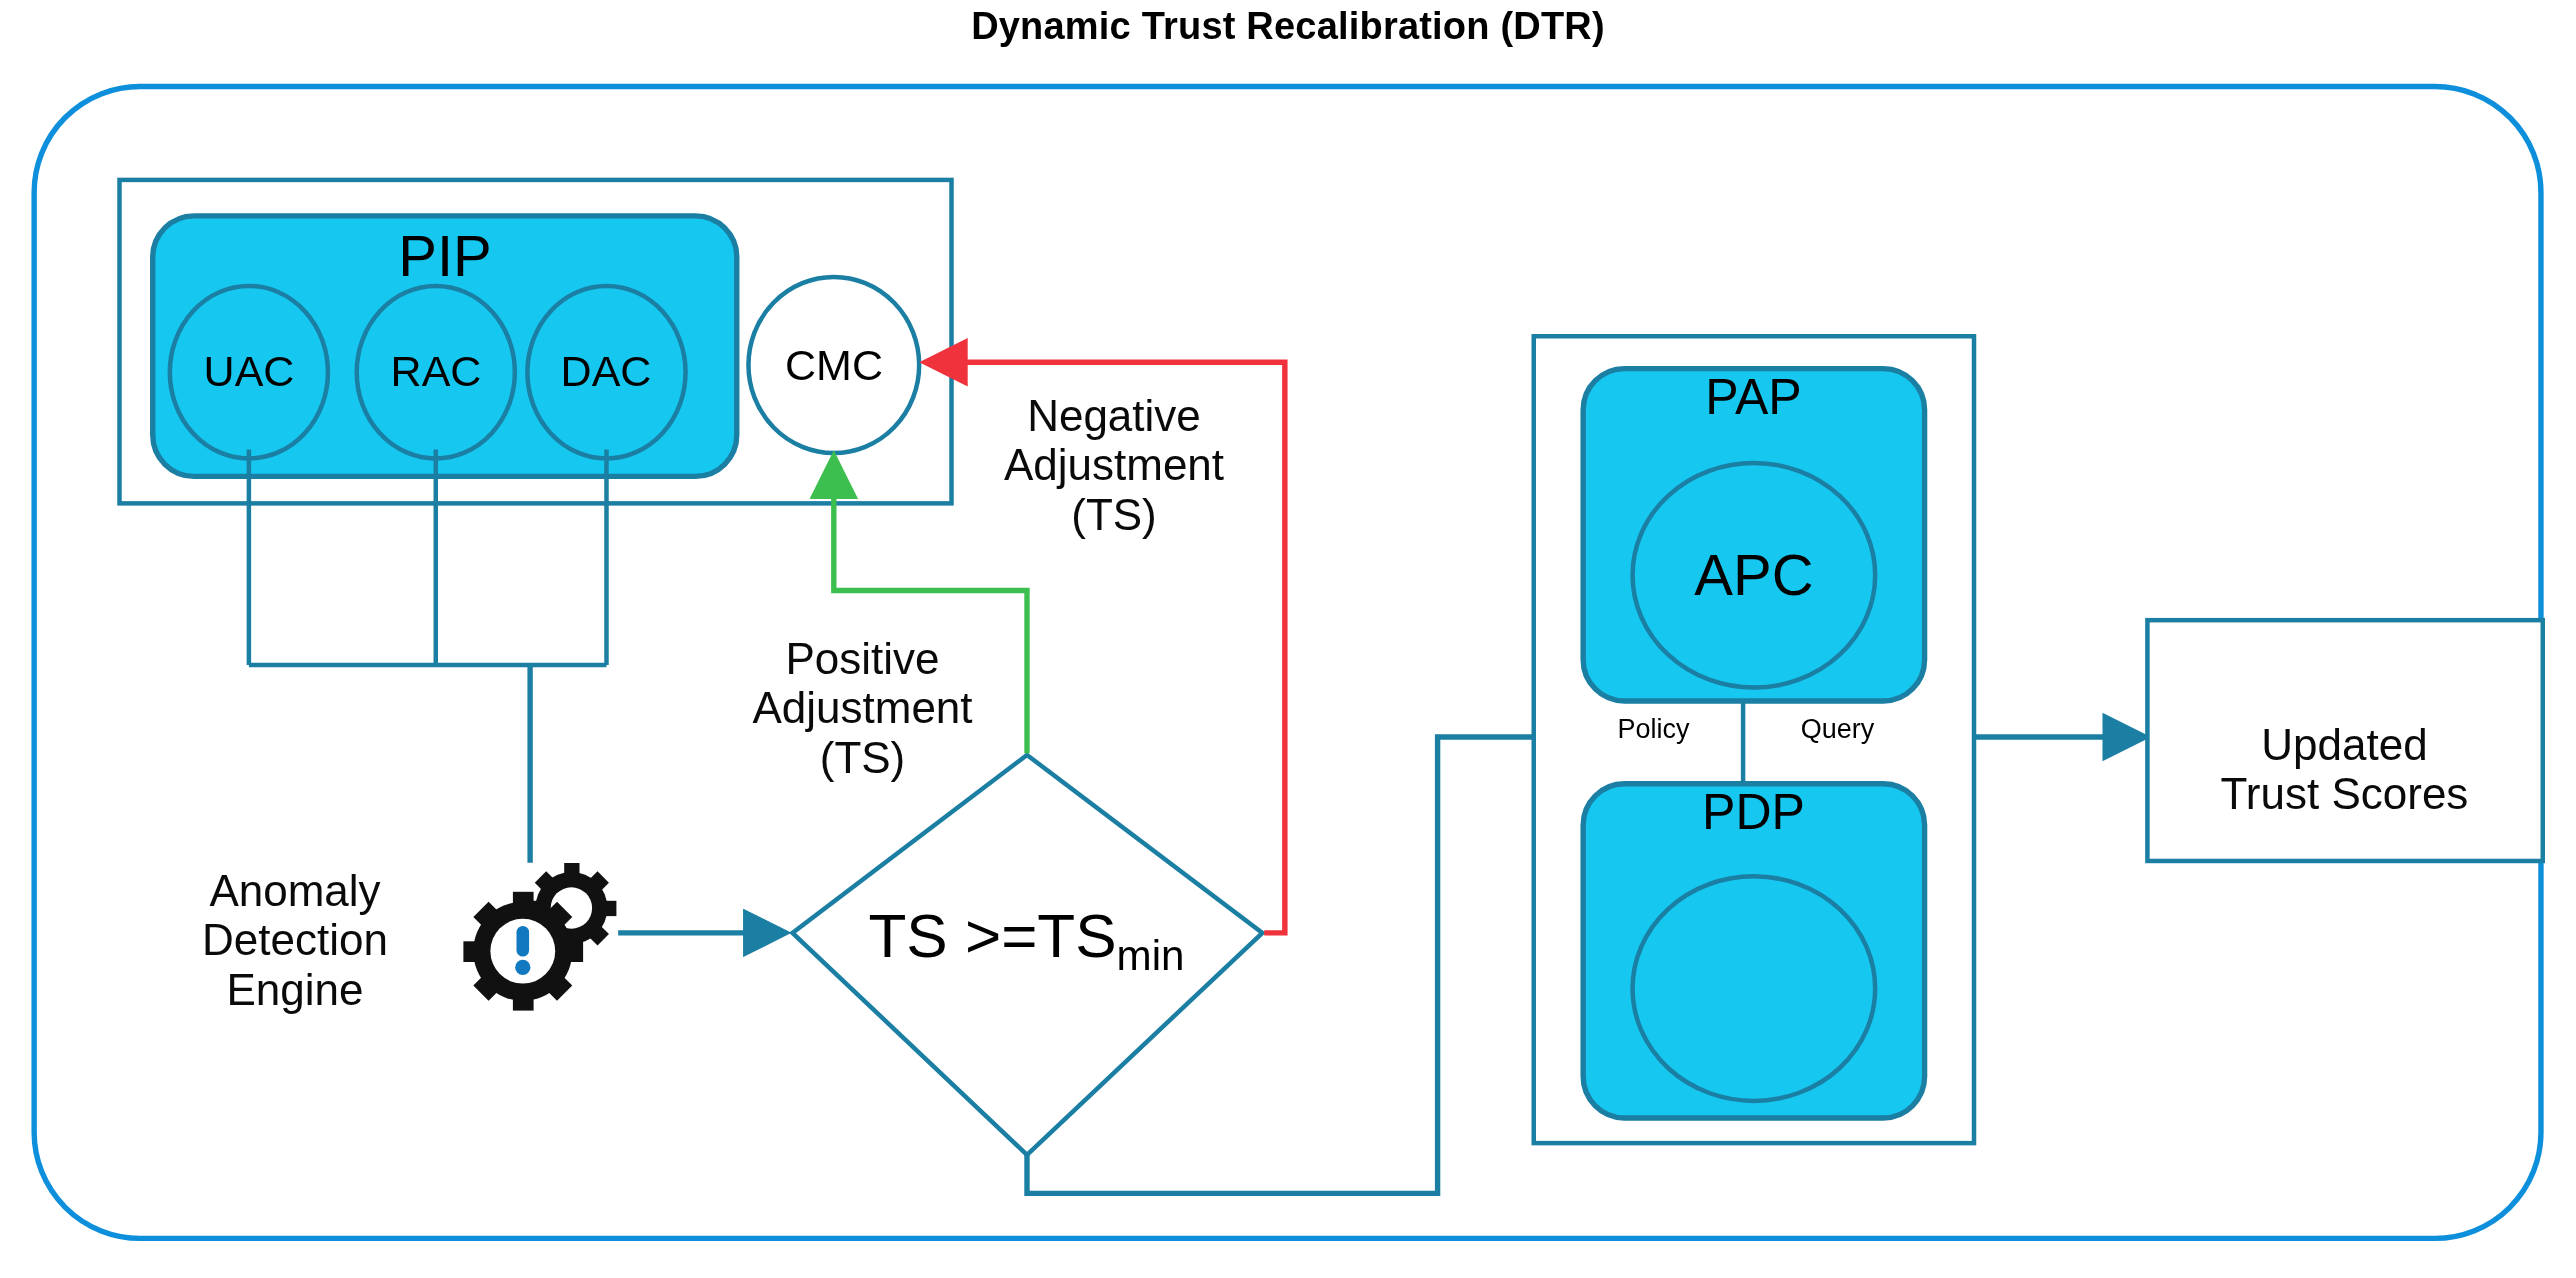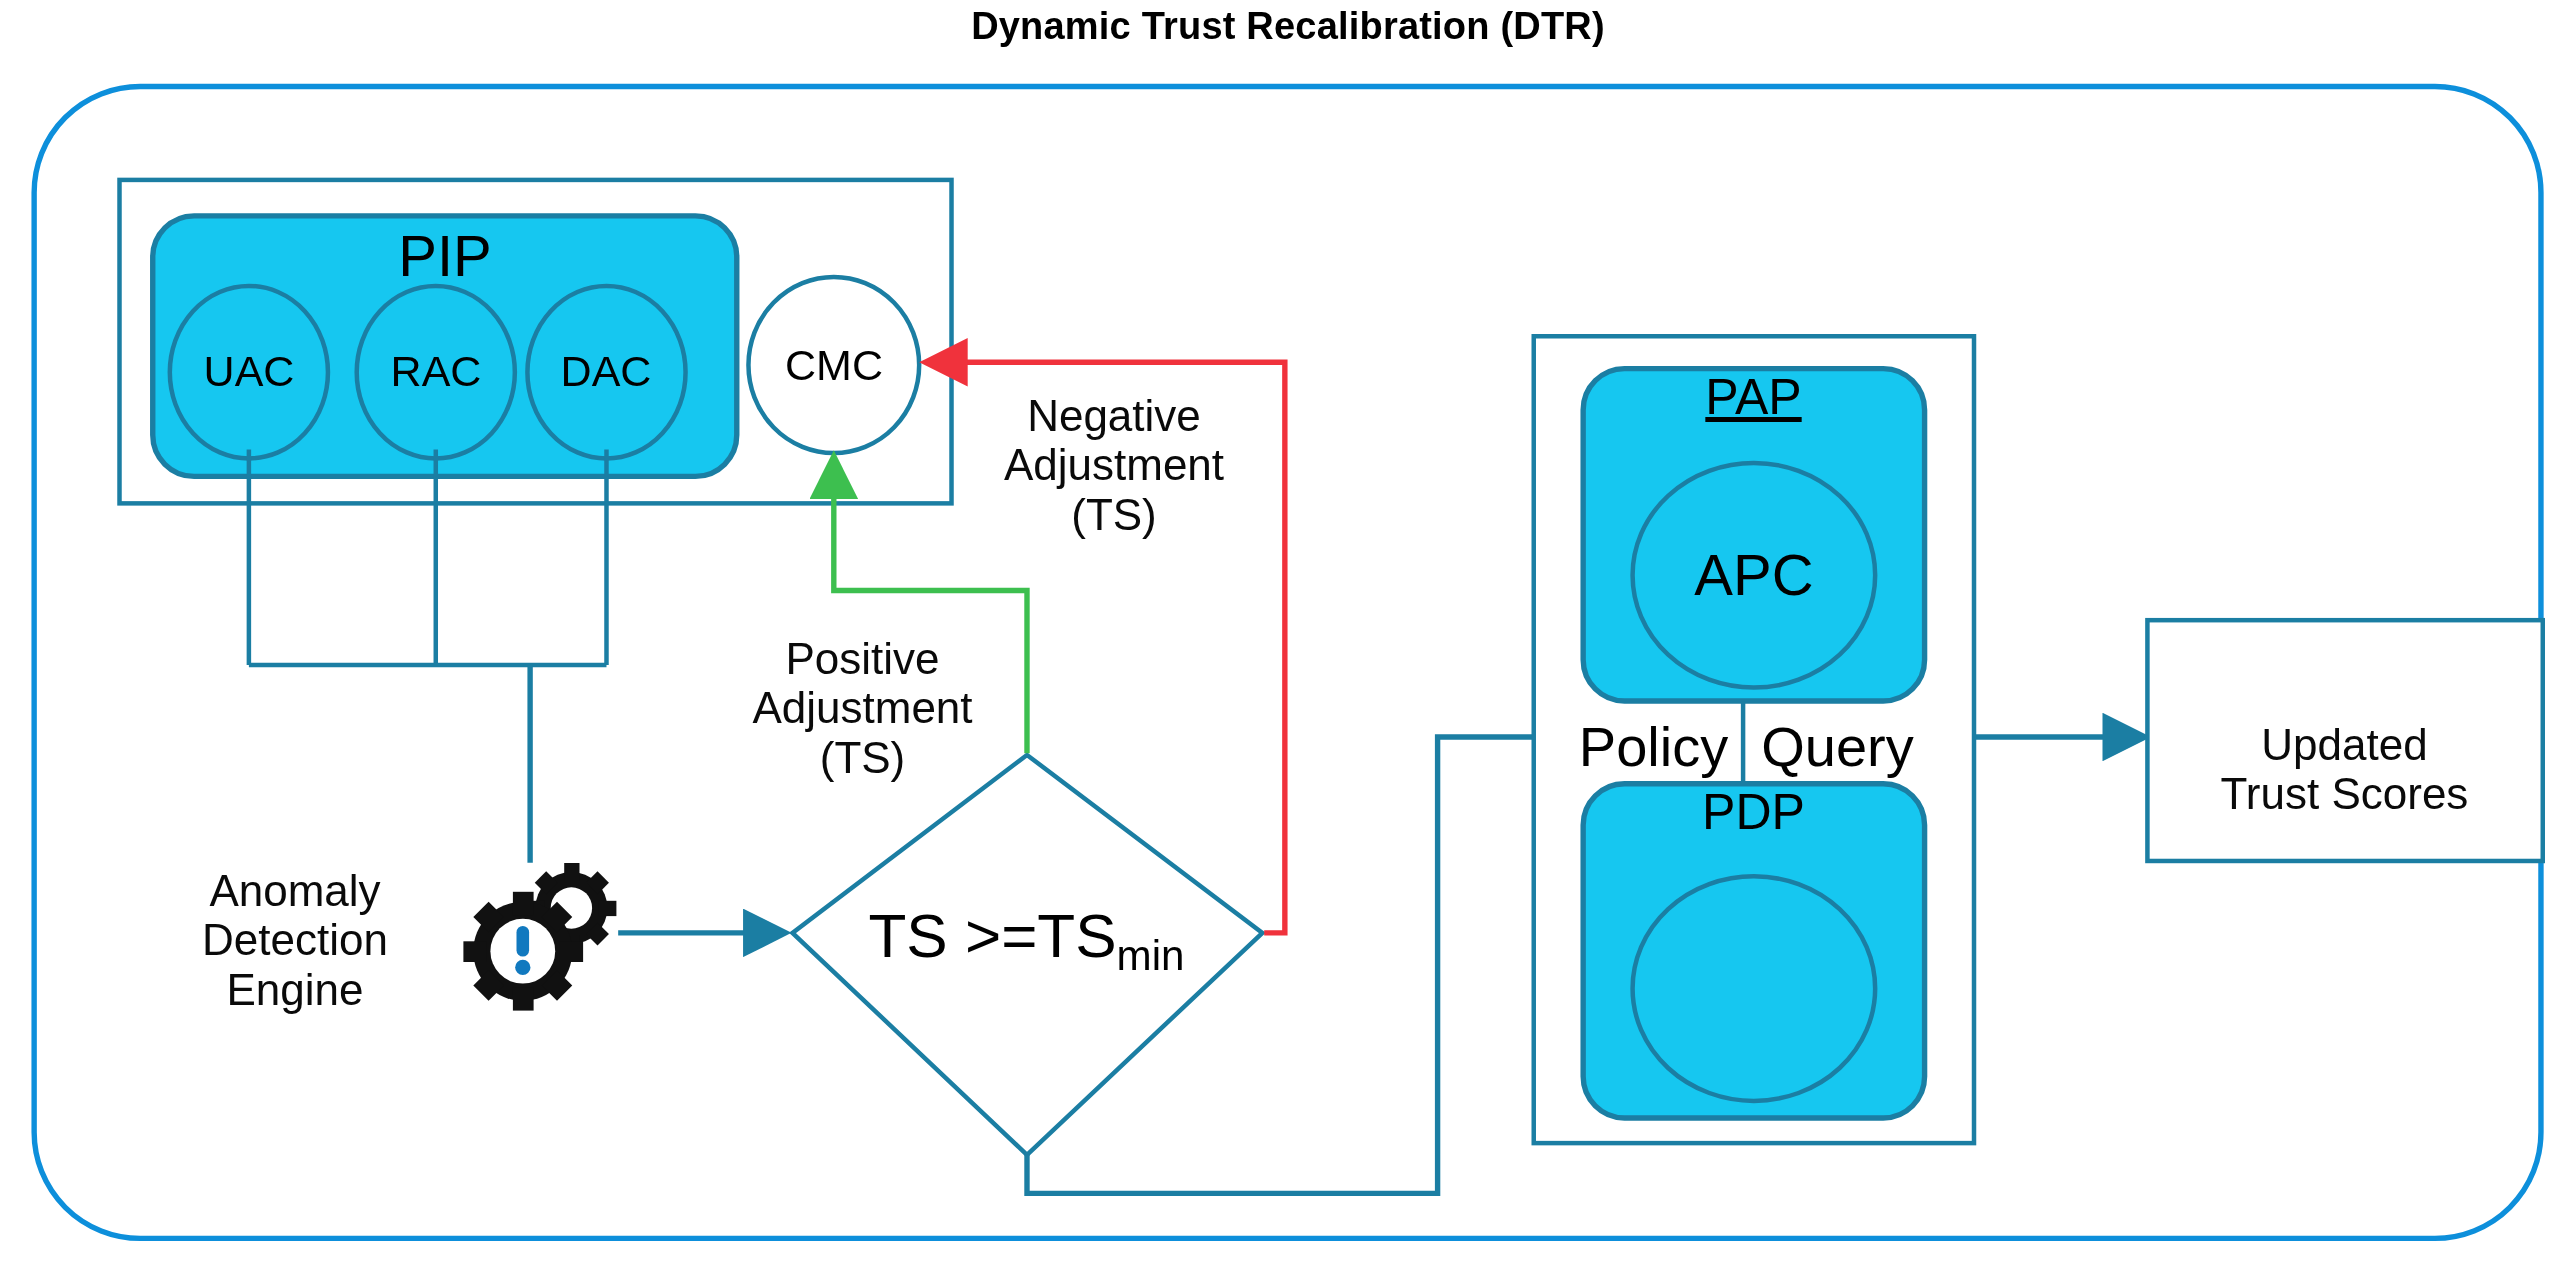--- a/index.html
+++ b/index.html
@@ -9,21 +9,21 @@
     position:absolute;left:0;top:5.4px;width:2576px;text-align:center;
     font-size:38px;font-weight:bold;color:#000;letter-spacing:0.2px;
   }
   svg#canvas{position:absolute;left:0;top:0;width:2576px;height:1279px;}
   .lbl{position:absolute;color:#0a0a0a;font-size:44px;line-height:1.12;text-align:center;white-space:pre-line;margin-top:32px;}
   
   .cap{position:absolute;text-align:center;color:#000;}
   .cap-pip{font-size:58px;}
   .cap-mid{font-size:50px;}
   .cap-sm{font-size:43px;}
-  .cap-xs{font-size:56px;}
+  .cap-xs{font-size:27px;}
   .gearwrap{position:absolute;}
 </style>
 </head>
 <body>
 
 <div id="stage">
 
   <div id="title">Dynamic Trust Recalibration (DTR)</div>
 
   <svg id="canvas" viewBox="0 0 2867 1423">
@@ -138,21 +138,21 @@
 
 
   <div class="lbl" style="left:948px;top:359px;width:332px;">Negative
 Adjustment
 (TS)</div>
 
   <div class="lbl" style="left:710px;top:602px;width:305px;">Positive
 Adjustment
 (TS)</div>
 
-  <div class="cap cap-mid" style="left:1583px;top:368px;width:341px;text-decoration:underline;">PAP</div>
+  <div class="cap cap-mid" style="left:1583px;top:368px;width:341px;">PAP</div>
   <div class="cap cap-pip" style="left:1637px;top:541px;width:234px;">APC</div>
 
   <div class="cap cap-mid" style="left:1583px;top:783px;width:341px;">PDP</div>
 
   <div class="cap cap-xs" style="left:1568px;top:714px;width:171px;">Policy</div>
   <div class="cap cap-xs" style="left:1752px;top:714px;width:171px;">Query</div>
 
   <div class="lbl" style="left:2147px;top:688px;width:395px;">Updated
 Trust Scores</div>
 

